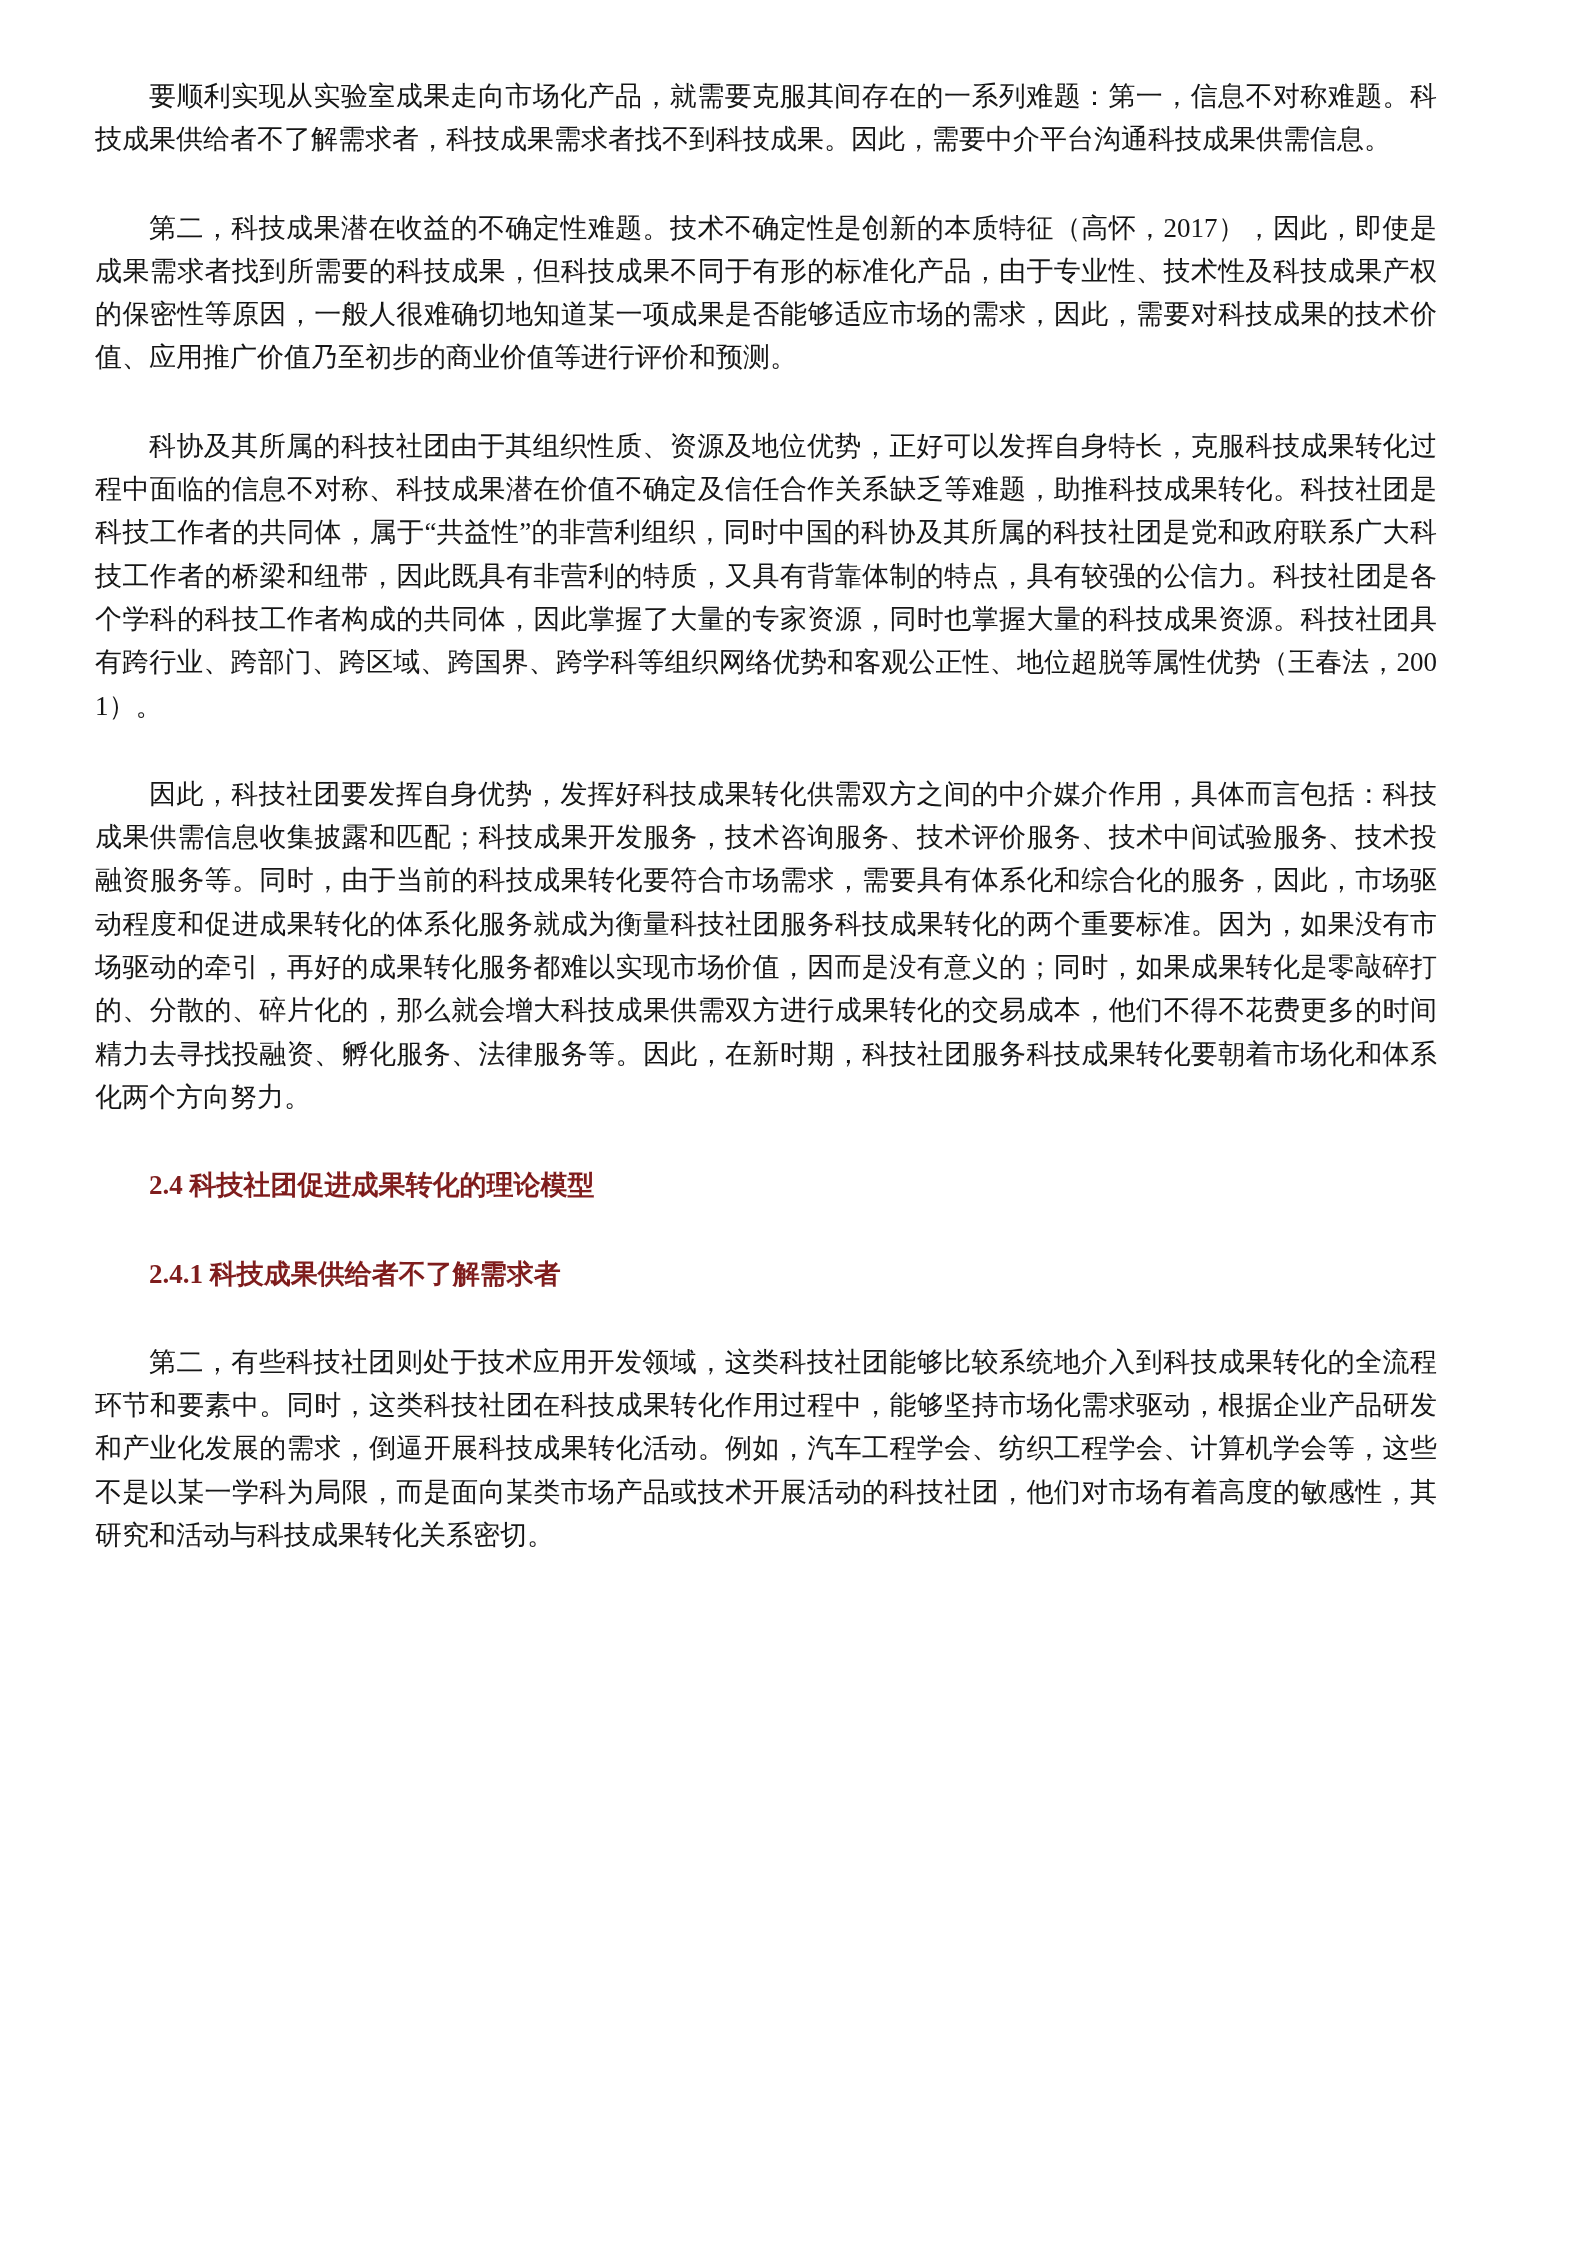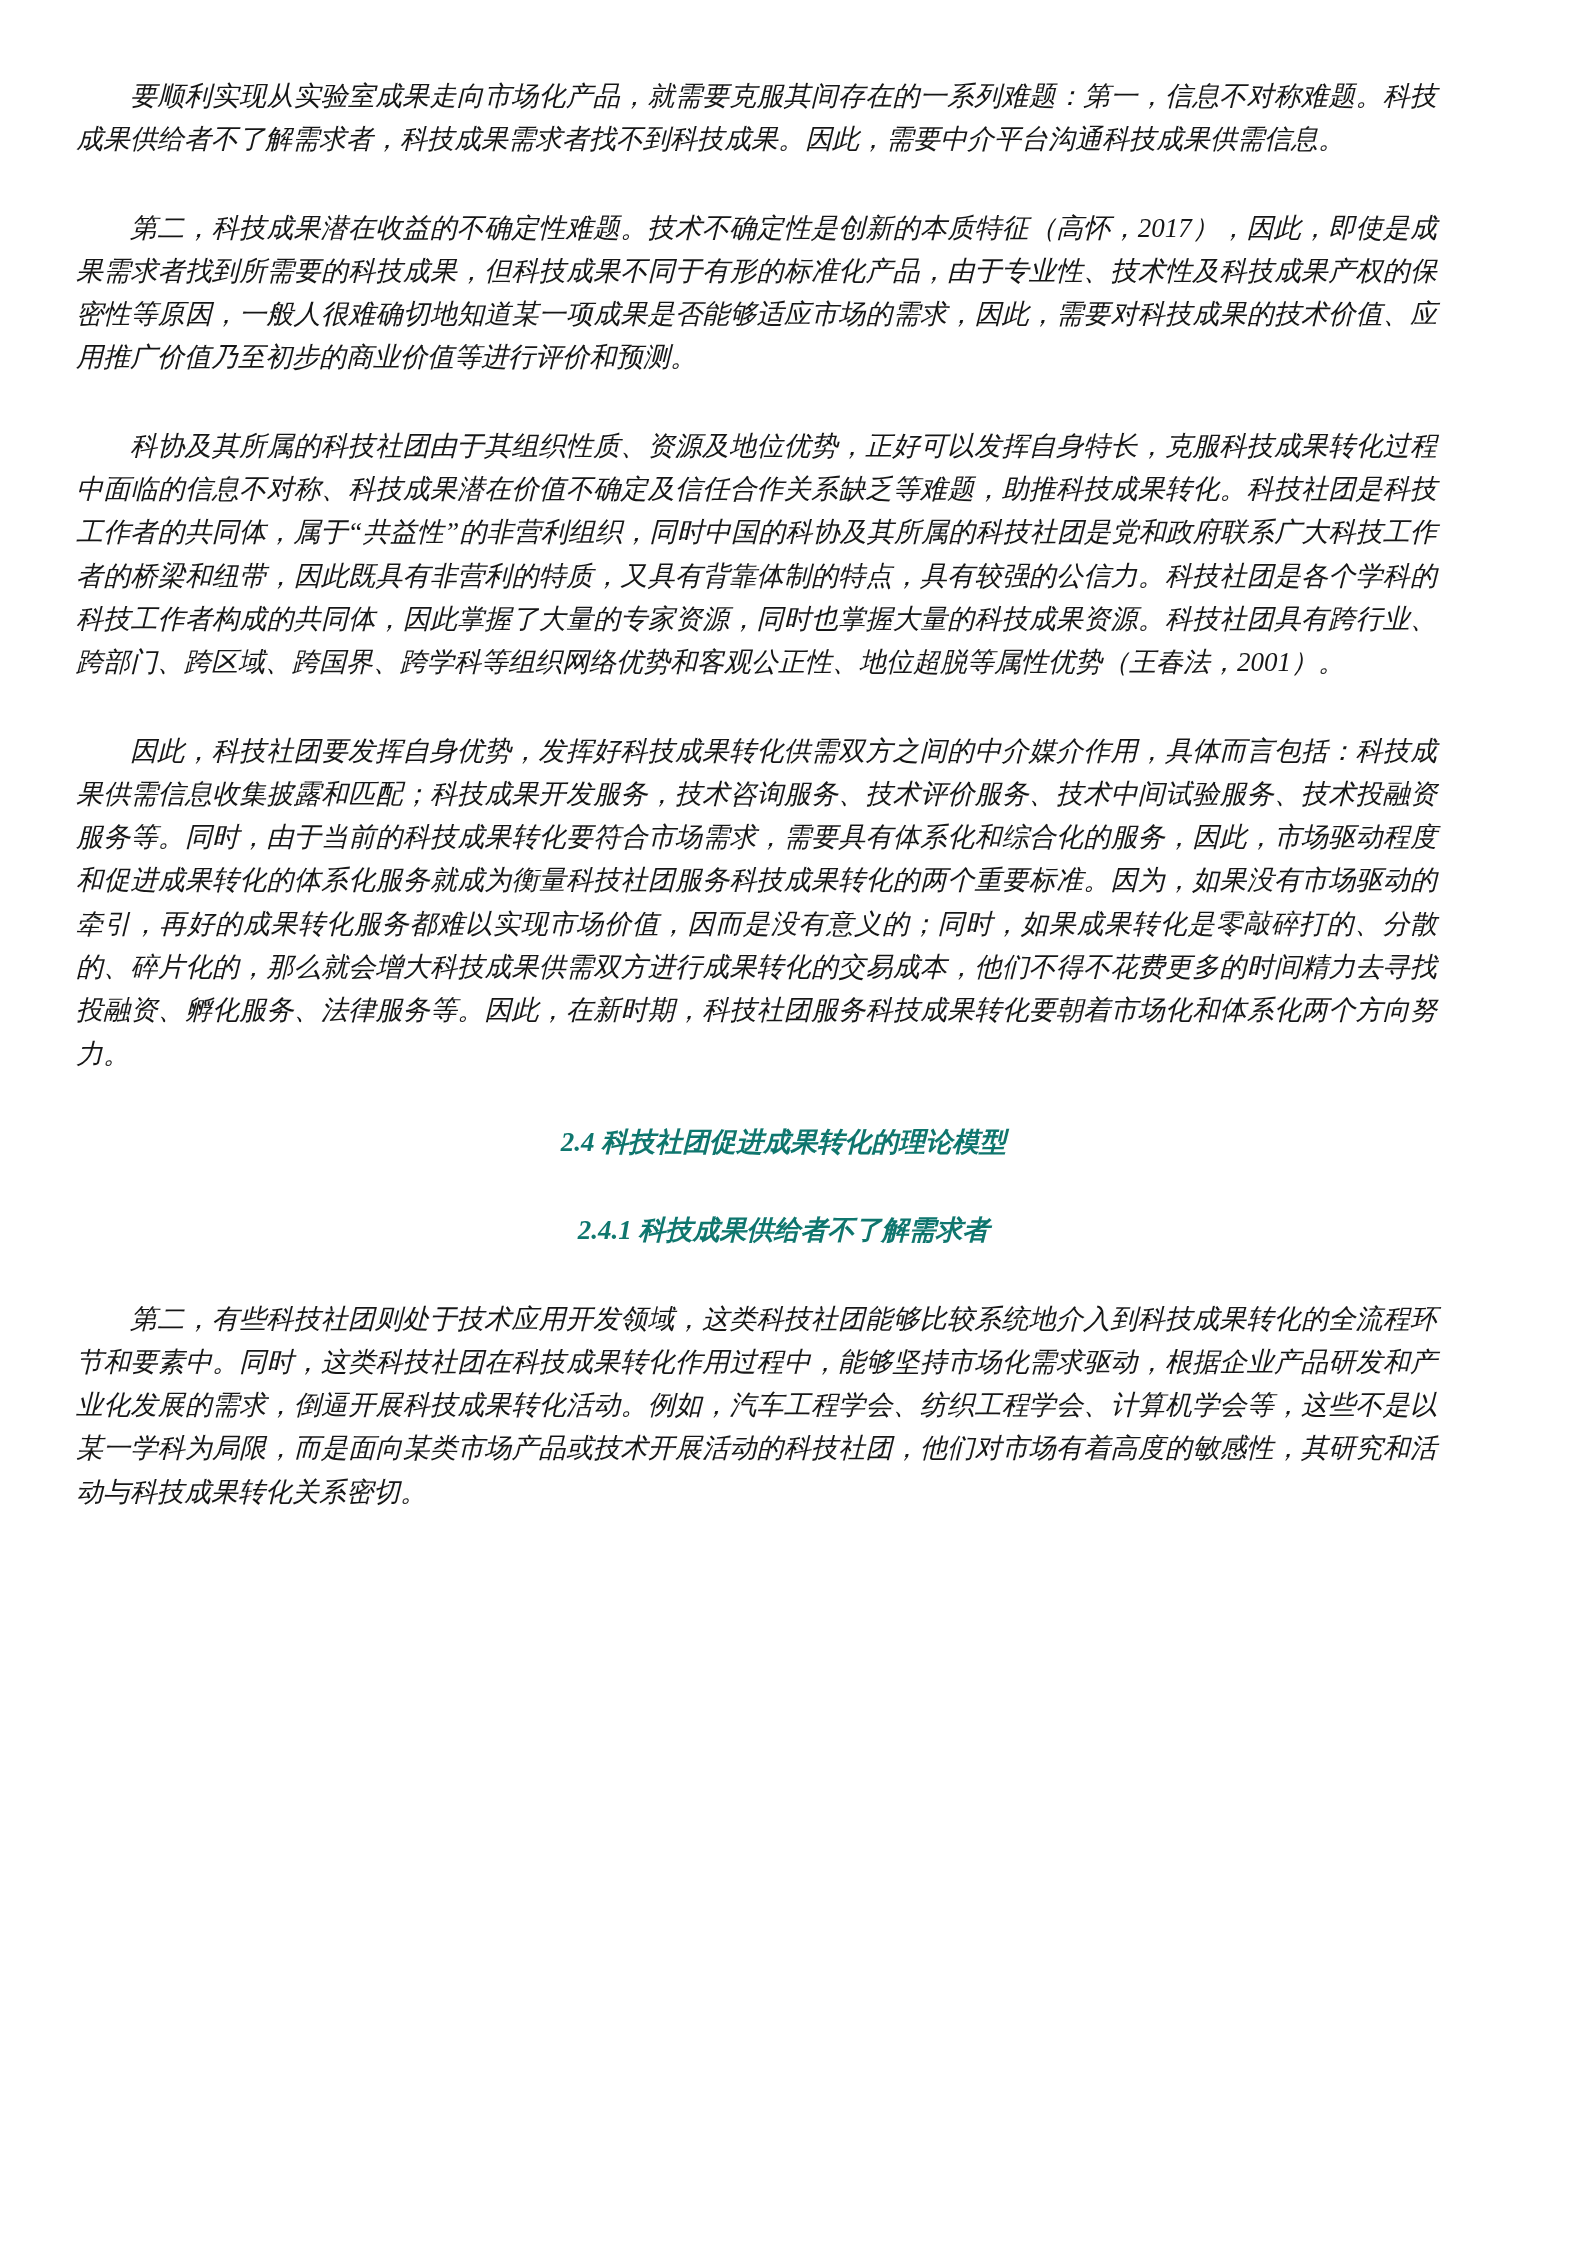--- a/index.html
+++ b/index.html
@@ -10,40 +10,39 @@
   body {
     width: 1587px;
     height: 2245px;
     overflow: hidden;
     font-family: "Liberation Serif", "DejaVu Serif", serif;
   }
   .doc-page {
     box-sizing: border-box;
     width: 1587px;
     height: 2245px;
-    padding: 75px 150px 0 76px;
+    padding: 75px 150px 0 95px;
     background: #ffffff;
-    font-style: italic;
   }
   .para {
     margin: 0 0 45px 0;
     font-size: 27px;
     line-height: 43.3px;
     color: #161616;
     text-align: justify;
     text-indent: 2em;
     word-break: break-all;
   }
   .heading {
     margin: 0 0 45px 0;
     font-size: 27px;
     line-height: 43.3px;
-    color: #0f766e;
+    color: #7f1d1d;
     font-weight: 700;
-    text-align: center;
+    text-align: left;
     text-indent: 2em;
   }
 </style>
 </head>
 <body>
 
 <div class="doc-page">
   <p class="para">要顺利实现从实验室成果走向市场化产品，就需要克服其间存在的一系列难题：第一，信息不对称难题。科技成果供给者不了解需求者，科技成果需求者找不到科技成果。因此，需要中介平台沟通科技成果供需信息。</p>
   <p class="para">第二，科技成果潜在收益的不确定性难题。技术不确定性是创新的本质特征（高怀，2017），因此，即使是成果需求者找到所需要的科技成果，但科技成果不同于有形的标准化产品，由于专业性、技术性及科技成果产权的保密性等原因，一般人很难确切地知道某一项成果是否能够适应市场的需求，因此，需要对科技成果的技术价值、应用推广价值乃至初步的商业价值等进行评价和预测。</p>
   <p class="para">科协及其所属的科技社团由于其组织性质、资源及地位优势，正好可以发挥自身特长，克服科技成果转化过程中面临的信息不对称、科技成果潜在价值不确定及信任合作关系缺乏等难题，助推科技成果转化。科技社团是科技工作者的共同体，属于“共益性”的非营利组织，同时中国的科协及其所属的科技社团是党和政府联系广大科技工作者的桥梁和纽带，因此既具有非营利的特质，又具有背靠体制的特点，具有较强的公信力。科技社团是各个学科的科技工作者构成的共同体，因此掌握了大量的专家资源，同时也掌握大量的科技成果资源。科技社团具有跨行业、跨部门、跨区域、跨国界、跨学科等组织网络优势和客观公正性、地位超脱等属性优势（王春法，2001）。</p>

